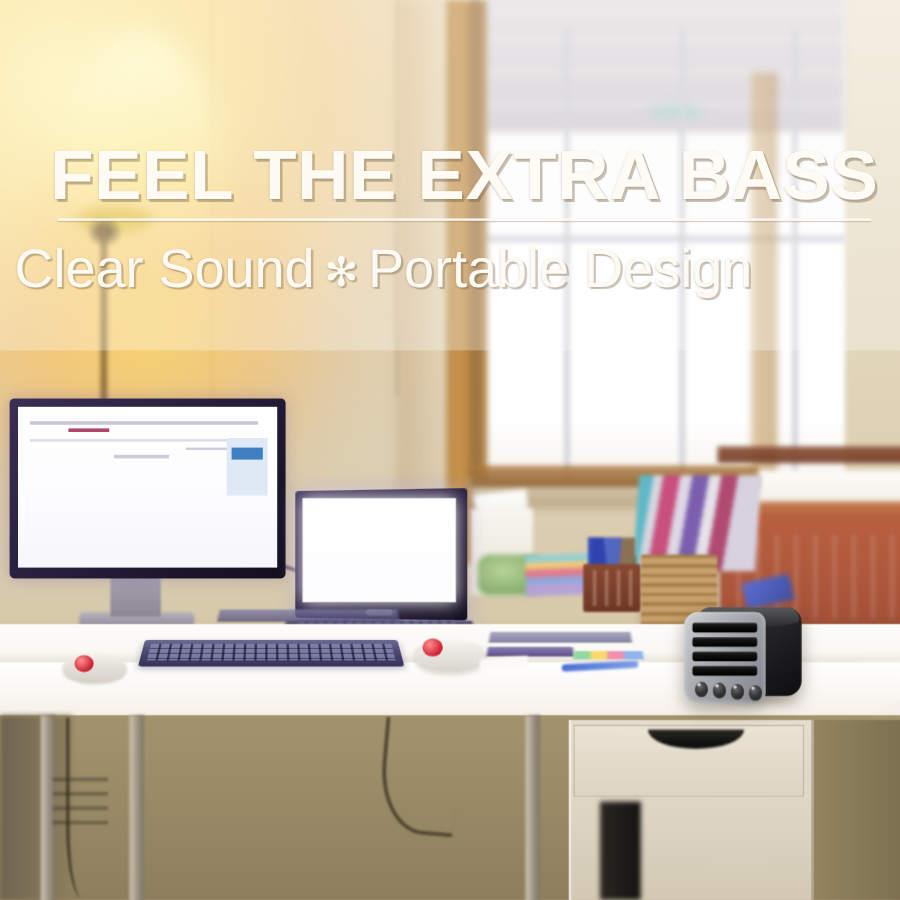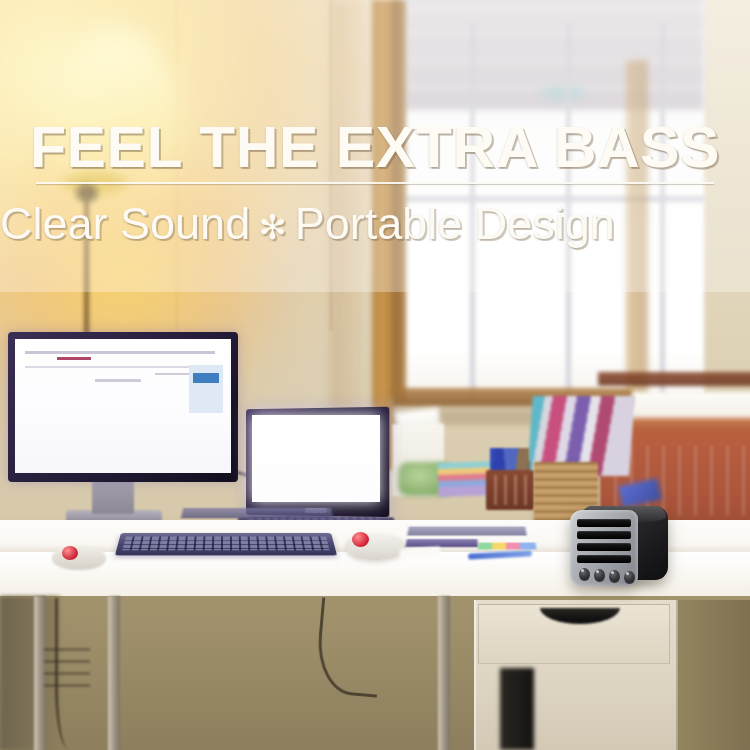--- a/index.html
+++ b/index.html
@@ -413,21 +413,21 @@
   }
 
   
   .wash{
     position:absolute;left:0;top:0;width:750px;height:292px;
     background:rgba(255,255,255,.30);
     pointer-events:none;
   }
 
   
-  .copy{position:absolute;left:0;top:0;width:646px;height:292px;padding-left:36px;}
+  .copy{position:absolute;left:12px;top:0;width:646px;height:292px;padding-left:36px;}
   .headline{
     position:absolute;left:0;top:118px;width:750px;
     text-align:center;
     font-family:"Liberation Sans",sans-serif;
     font-weight:bold;
     font-size:58px;
     line-height:58px;
     letter-spacing:.5px;
     color:#fdfbf4;
     text-shadow:2px 2px 0 rgba(120,100,72,.38), 0 1px 2px rgba(110,92,66,.35);

